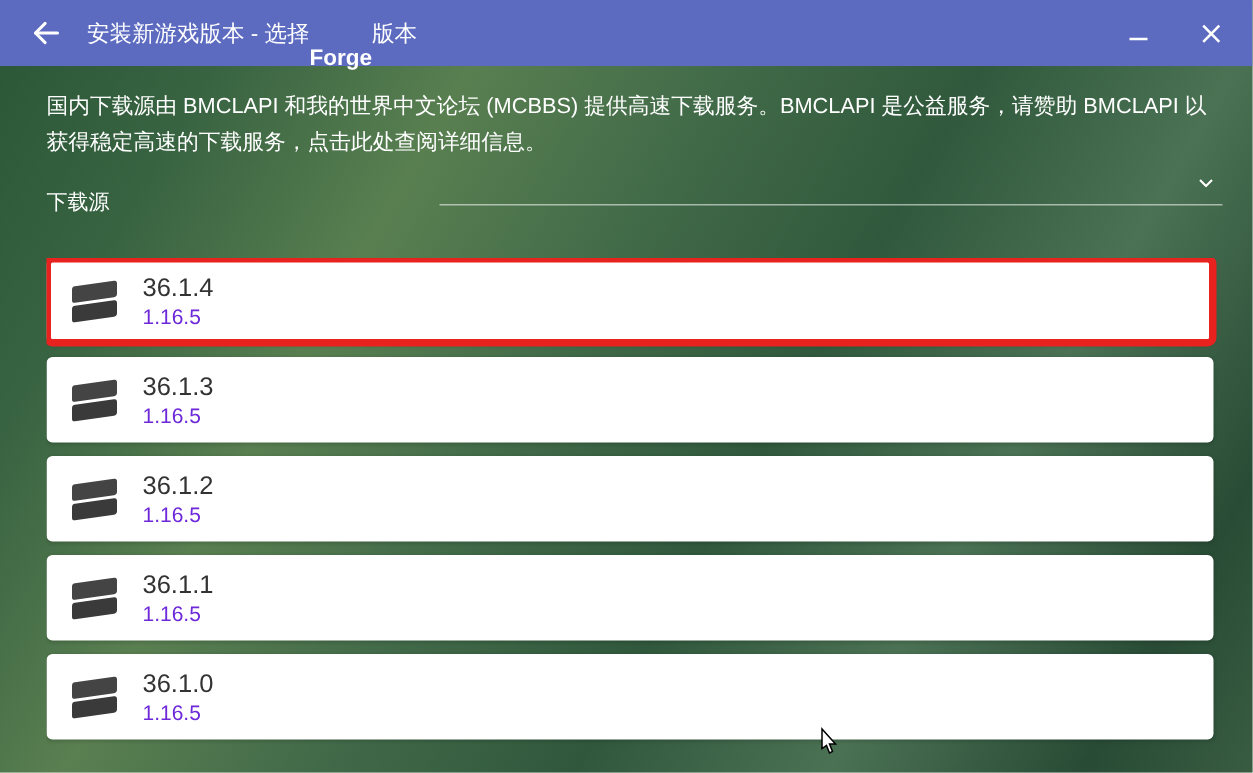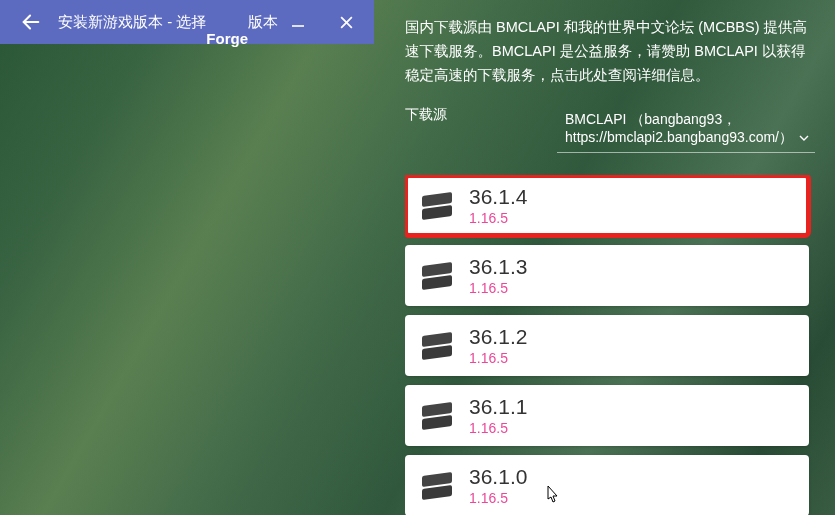--- a/index.html
+++ b/index.html
@@ -10,20 +10,21 @@
     background:
       linear-gradient(135deg, rgba(40,80,50,0.5), rgba(30,50,40,0.4)),
       linear-gradient(120deg, #2b5d3a 0%, #4a7a52 15%, #87b06e 30%, #5a8a5f 45%, #3b6b48 60%, #6a9a72 75%, #2f5a3e 90%, #4a7852 100%);
     overflow: hidden;
   }
 
   .window {
     width: 100%;
     height: 100%;
     display: flex;
+    flex-direction: column;
   }
 
   
   .titlebar {
     height: 44px;
     background: #5c6bc0;
     display: flex;
     align-items: center;
     padding: 0 8px 0 14px;
     color: #fff;
@@ -134,22 +135,22 @@
     position: absolute;
     width: 30px; height: 11px;
     background: #3a3a3a;
     border-radius: 2px;
     left: 3px;
     transform: skewY(-8deg);
   }
   .item .icon .layer.top { top: 7px; background: #444; }
   .item .icon .layer.bot { top: 20px; }
   .item .texts { display: flex; flex-direction: column; }
-  .item .ver { font-size: 21px; color: #333; font-weight: 500; }
-  .item .sub { font-size: 14px; color: #ec4899; margin-top: 1px; }
+  .item .ver { font-size: 17px; color: #333; font-weight: 500; }
+  .item .sub { font-size: 14px; color: #6d28d9; margin-top: 1px; }
 
   .cursor {
     position: absolute;
     left: 541px;
     top: 484px;
     pointer-events: none;
   }
 </style>
 </head>
 <body>
@@ -182,21 +183,20 @@
       </div>
     </div>
   </div>
 
   <div class="content">
     <div class="info-text">国内下载源由 BMCLAPI 和我的世界中文论坛 (MCBBS) 提供高速下载服务。BMCLAPI 是公益服务，请赞助 BMCLAPI 以获得稳定高速的下载服务，点击此处查阅详细信息。</div>
 
     <div class="source-row">
       <div class="source-label">下载源</div>
       <div class="source-select">
-        <span>BMCLAPI （bangbang93，https://bmclapi2.bangbang93.com/）</span>
         <span class="chev">
           <svg width="10" height="6" viewBox="0 0 10 6" fill="none" stroke="#fff" stroke-width="1.4">
               <polyline points="1 1 5 5 9 1"></polyline>
             </svg>
         </span>
       </div>
     </div>
 
     <div class="list" id="version-list">
         <div class="item highlight">

